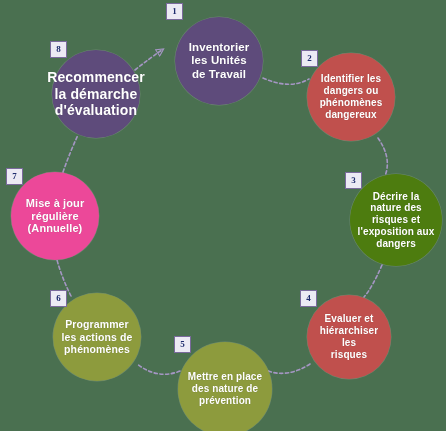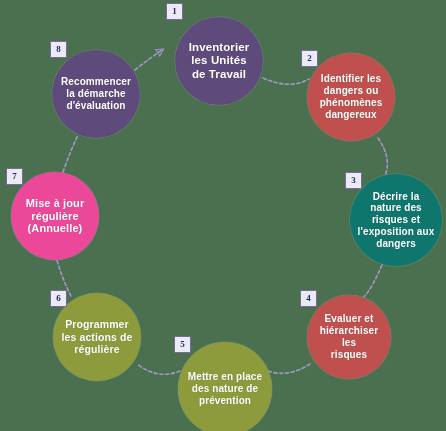--- a/index.html
+++ b/index.html
@@ -92,21 +92,21 @@
 de Travail</span>
       </div>
       <div class="badge" style="left: 166px; top: 3px;">1</div>
       <div class="node" style="width: 88px; height: 88px; left: 307px; top: 53px; background: rgb(192, 80, 77); font-size: 10px;">
         <span class="node-label">Identifier les
 dangers ou
 phénomènes
 dangereux</span>
       </div>
       <div class="badge" style="left: 301px; top: 50px;">2</div>
-      <div class="node" style="width: 92px; height: 92px; left: 350px; top: 174px; background: #0f766e; font-size: 10px;">
+      <div class="node" style="width: 92px; height: 92px; left: 350px; top: 174px; background: #4d7c0f; font-size: 10px;">
         <span class="node-label">Décrire  la
 nature des
 risques et
 l'exposition aux
 dangers</span>
       </div>
       <div class="badge" style="left: 345px; top: 172px;">3</div>
       <div class="node" style="width: 84px; height: 84px; left: 307px; top: 295px; background: rgb(192, 80, 77); font-size: 10px; text-align: center;">
         <span class="node-label">Evaluer et
 hiérarchiser les
@@ -115,30 +115,30 @@
       <div class="badge" style="left: 300px; top: 290px;">4</div>
       <div class="node" style="width: 94px; height: 94px; left: 178px; top: 342px; background: rgb(141, 155, 61); font-size: 10px;">
         <span class="node-label">Mettre en place
 des nature  de
 prévention</span>
       </div>
       <div class="badge" style="left: 174px; top: 336px;">5</div>
       <div class="node" style="width: 88px; height: 88px; left: 53px; top: 293px; background: rgb(141, 155, 61); font-size: 10.5px;">
         <span class="node-label">Programmer
 les actions de
-régulière</span>
+phénomènes</span>
       </div>
       <div class="badge" style="left: 50px; top: 290px;">6</div>
       <div class="node" style="width: 88px; height: 88px; left: 11px; top: 172px; background: #ec4899; font-size: 11px;">
         <span class="node-label">Mise à jour
 régulière
 (Annuelle)</span>
       </div>
       <div class="badge" style="left: 6px; top: 168px;">7</div>
-      <div class="node" style="width: 88px; height: 88px; left: 52px; top: 50px; background: rgb(94, 75, 123); font-size: 10px;">
+      <div class="node" style="width: 88px; height: 88px; left: 52px; top: 50px; background: rgb(94, 75, 123); font-size: 14px;">
         <span class="node-label">Recommencer
 la démarche
 d'évaluation</span>
       </div>
       <div class="badge" style="left: 50px; top: 41px;">8</div>
     </div>
 
 </div>
 
 </body></html>

